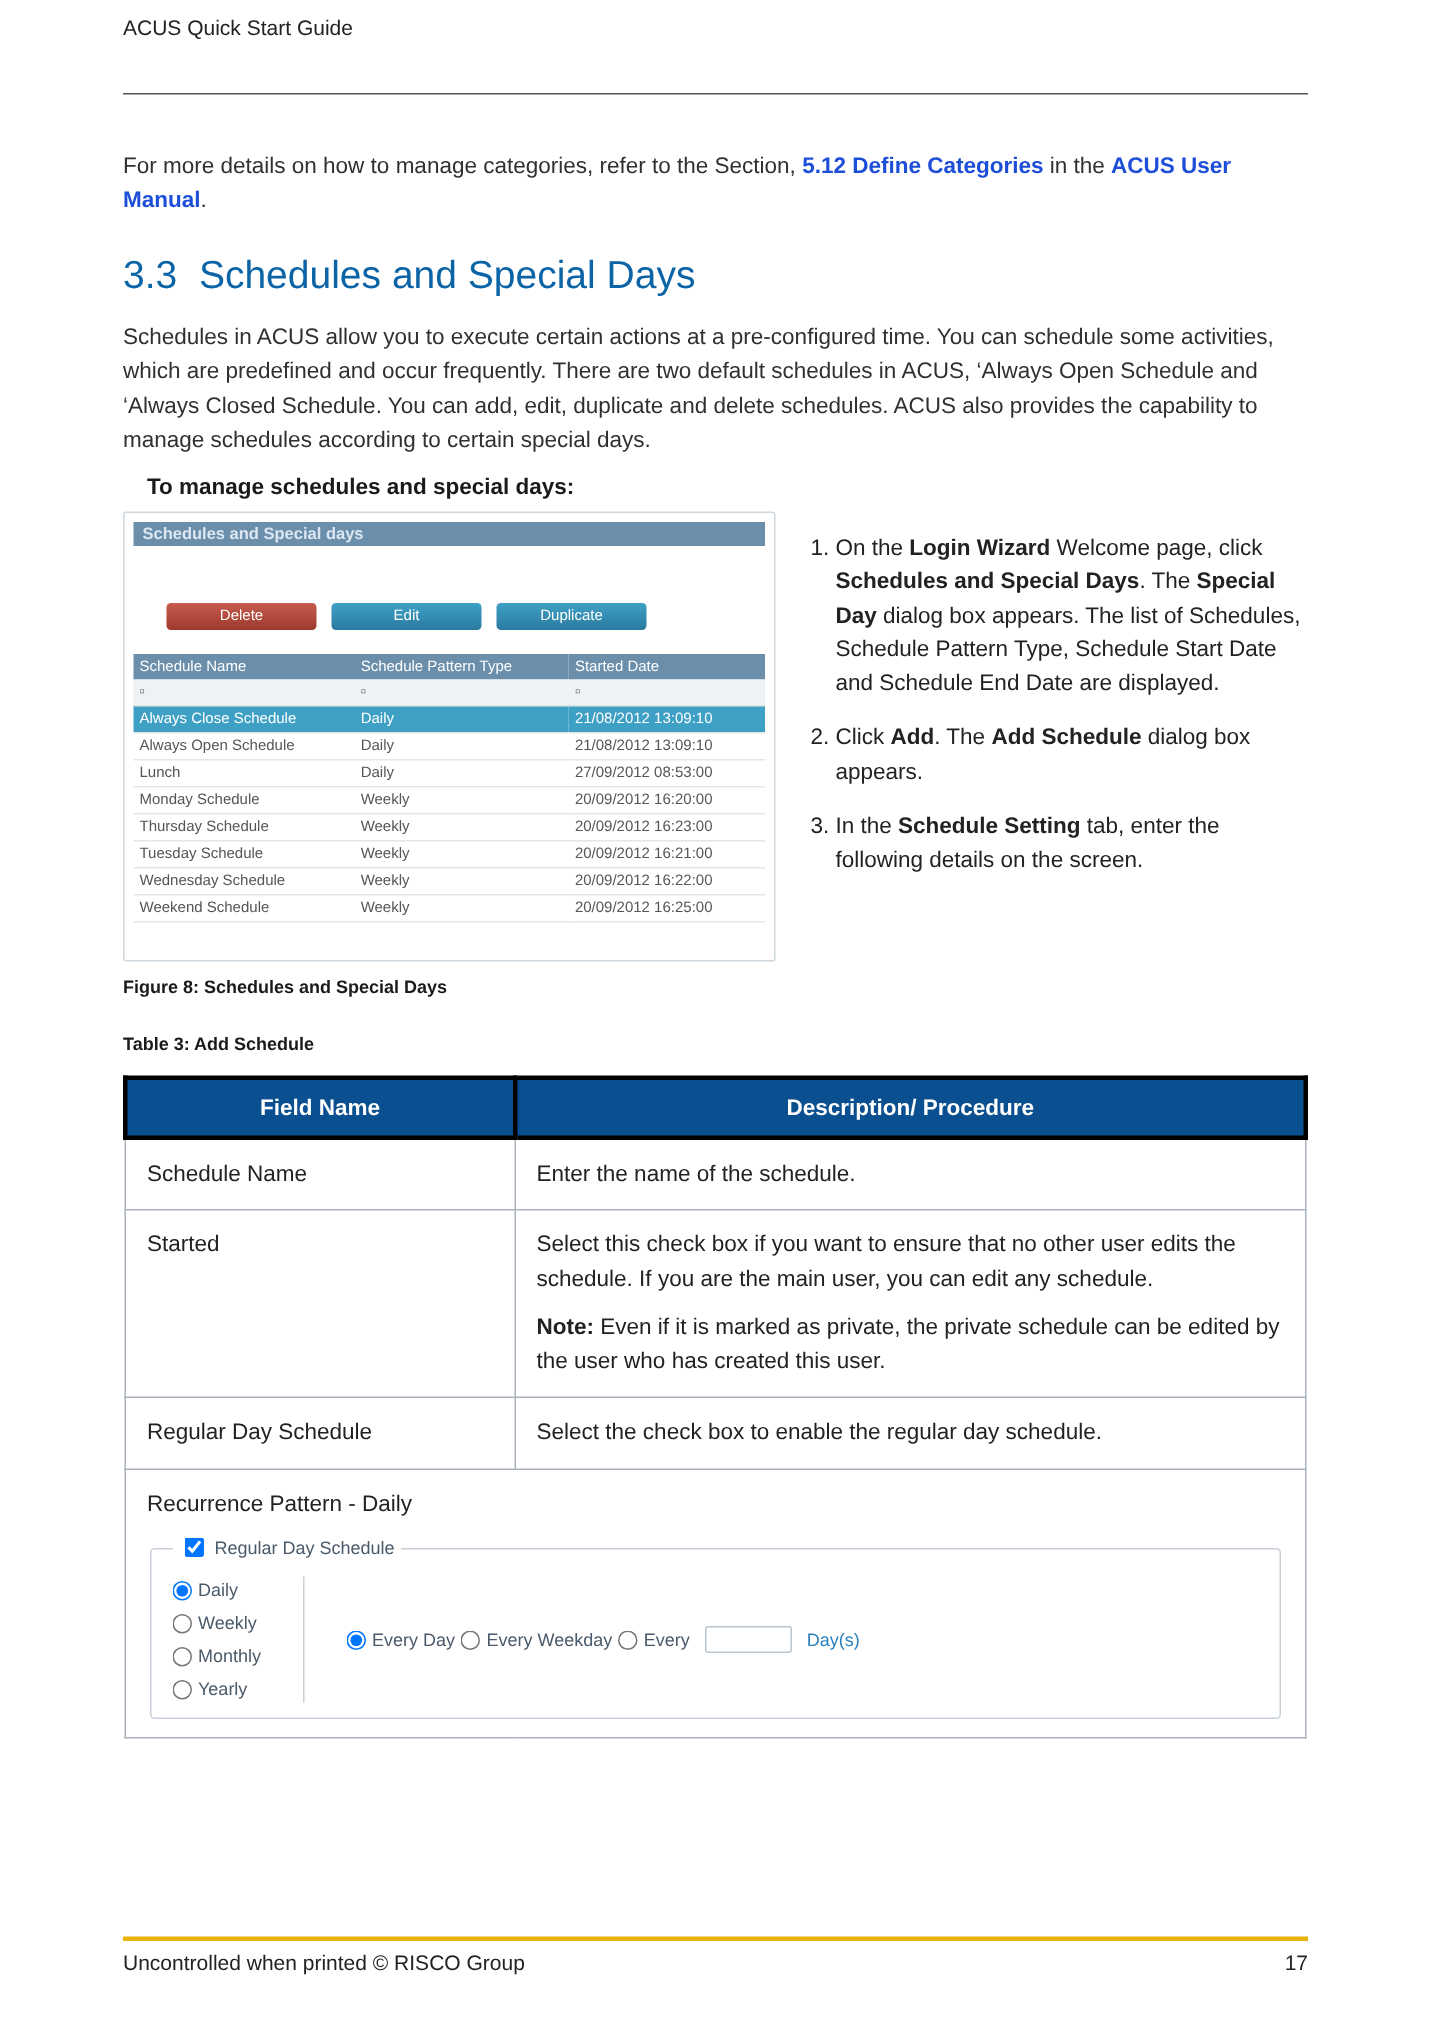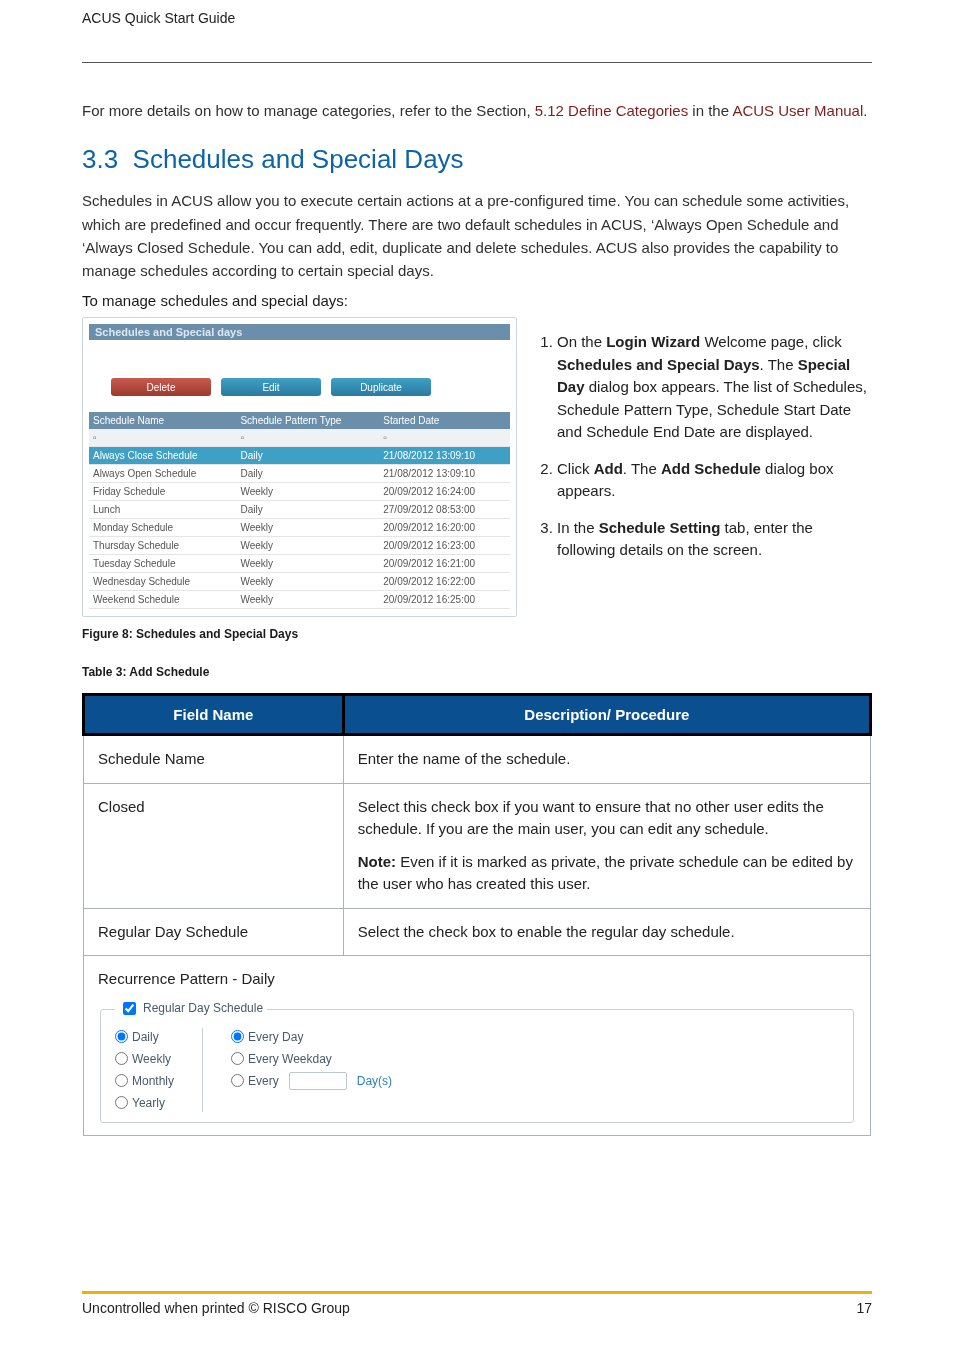--- a/index.html
+++ b/index.html
@@ -1,22 +1,22 @@
 <!DOCTYPE html>
 <html><head>
 <meta charset="utf-8">
 <style>
 html,body{margin:0;padding:0;font-family:Arial,Helvetica,sans-serif;background:#fff;color:#1a1a1a}
 .page{width:954px;min-height:1350px;margin:0 auto;position:relative;box-sizing:border-box;padding:42px 82px 0 82px}
 .hdr-line{border:none;border-top:1px solid #555;margin:0 0 36px 0}
 .hdr-txt{font-size:14px;color:#222;margin:-32px 0 36px 0}
 p.body{font-size:15px;line-height:1.55;color:#303030;margin:0 0 8px 0}
-.link{color:#7f1d1d;font-weight:normal}
+.link{color:#1d4ed8;font-weight:bold}
 h2.sec{color:#0b64a6;font-size:26px;font-weight:normal;margin:22px 0 14px 0}
-.subhdr{font-weight:normal;font-size:15px;margin:10px 0 8px 0}
+.subhdr{font-weight:bold;font-size:15px;margin:10px 0 8px 16px}
 .two-col{display:flex;gap:18px;align-items:flex-start}
 .fig-wrap{width:435px}
 .fig{width:435px;height:300px;background:#fff;border:1px solid #cfd7de;border-radius:2px;box-sizing:border-box;padding:6px}
 .fig-title{background:#6b8fab;color:#dbe7f2;font-size:11px;padding:2px 6px;font-weight:bold}
 .btn-row{display:flex;gap:10px;margin:38px 0 16px 22px}
 .fig-btn{width:100px;height:18px;border-radius:3px;font-size:10px;color:#fff;display:flex;align-items:center;justify-content:center}
 .b-red{background:linear-gradient(#c85a4e,#9c3a2d)}
 .b-blue{background:linear-gradient(#3fa0c5,#2a7aa0)}
 .tbl-sched{width:100%;border-collapse:collapse;font-size:10px;color:#555}
 .tbl-sched th{background:#6b8fab;color:#fff;text-align:left;padding:3px 4px;font-weight:normal}
@@ -28,21 +28,21 @@
 .ol-col li{margin-bottom:14px}
 .cap{font-size:12px;font-weight:bold;margin:10px 0 14px 0}
 .maintbl{width:100%;border-collapse:collapse}
 .maintbl th{background:#0a4f8f;color:#fff;font-size:15px;font-weight:bold;padding:10px 12px;border:3px solid #000000;text-align:center}
 .maintbl td{border:1px solid #aab3bb;padding:12px 14px;font-size:15px;vertical-align:top;line-height:1.5;color:#222}
 .maintbl td.full{padding:12px 14px}
 .rec-wrap{margin-top:8px}
 .rec-fieldset{border:1px solid #c7d0d8;border-radius:3px;padding:8px 14px 10px 14px;display:flex;gap:28px;font-size:12px;color:#4a5a6a}
 .rec-fieldset legend{font-size:12px;color:#4a5a6a;padding:0 4px}
 .rec-left{display:flex;flex-direction:column;gap:4px;border-right:1px solid #c7d0d8;padding-right:28px}
-.rec-right{display:flex;flex-direction:column;gap:4px}
+.rec-right{display:flex;gap:4px}
 .radio-line{display:flex;align-items:center;gap:4px}
 .radio-line input{margin:0}
 .days-box{display:inline-block;border:1px solid #bcc6ce;border-radius:2px;background:#fff;width:56px;height:16px;margin-left:6px}
 .days-lbl{color:#2a82be;margin-left:6px}
 .chk-line{display:flex;align-items:center;gap:4px;font-size:12px;color:#4a5a6a;margin-bottom:2px}
 .ftr{position:absolute;bottom:34px;left:82px;right:82px;border-top:3px solid #eab308;padding-top:6px;display:flex;justify-content:space-between;font-size:14px;color:#222}
 </style>
 </head>
 <body>
 
@@ -91,25 +91,20 @@
                 <td>Always Close Schedule</td>
                 <td>Daily</td>
                 <td>21/08/2012 13:09:10</td>
               </tr>
           <tr>
                 <td>Always Open Schedule</td>
                 <td>Daily</td>
                 <td>21/08/2012 13:09:10</td>
               </tr>
           <tr>
-                <td>Friday Schedule</td>
-                <td>Weekly</td>
-                <td>20/09/2012 16:24:00</td>
-              </tr>
-          <tr>
                 <td>Lunch</td>
                 <td>Daily</td>
                 <td>27/09/2012 08:53:00</td>
               </tr>
           <tr>
                 <td>Monday Schedule</td>
                 <td>Weekly</td>
                 <td>20/09/2012 16:20:00</td>
               </tr>
           <tr>
@@ -159,21 +154,21 @@
     <tbody>
         <tr>
       <th style="width:33%">Field Name</th>
       <th>Description/ Procedure</th>
     </tr>
     <tr>
       <td>Schedule Name</td>
       <td>Enter the name of the schedule.</td>
     </tr>
     <tr>
-      <td>Closed</td>
+      <td>Started</td>
       <td>
         <div>Select this check box if you want to ensure that no other user edits the schedule. If you are the main user, you can edit any schedule.</div>
         <div style="margin-top:10px">
           <b>Note:</b><span> Even if it is marked as private, the private schedule can be edited by the user who has created this user.</span>
         </div>
       </td>
     </tr>
     <tr>
       <td>Regular Day Schedule</td>
       <td>Select the check box to enable the regular day schedule.</td>

